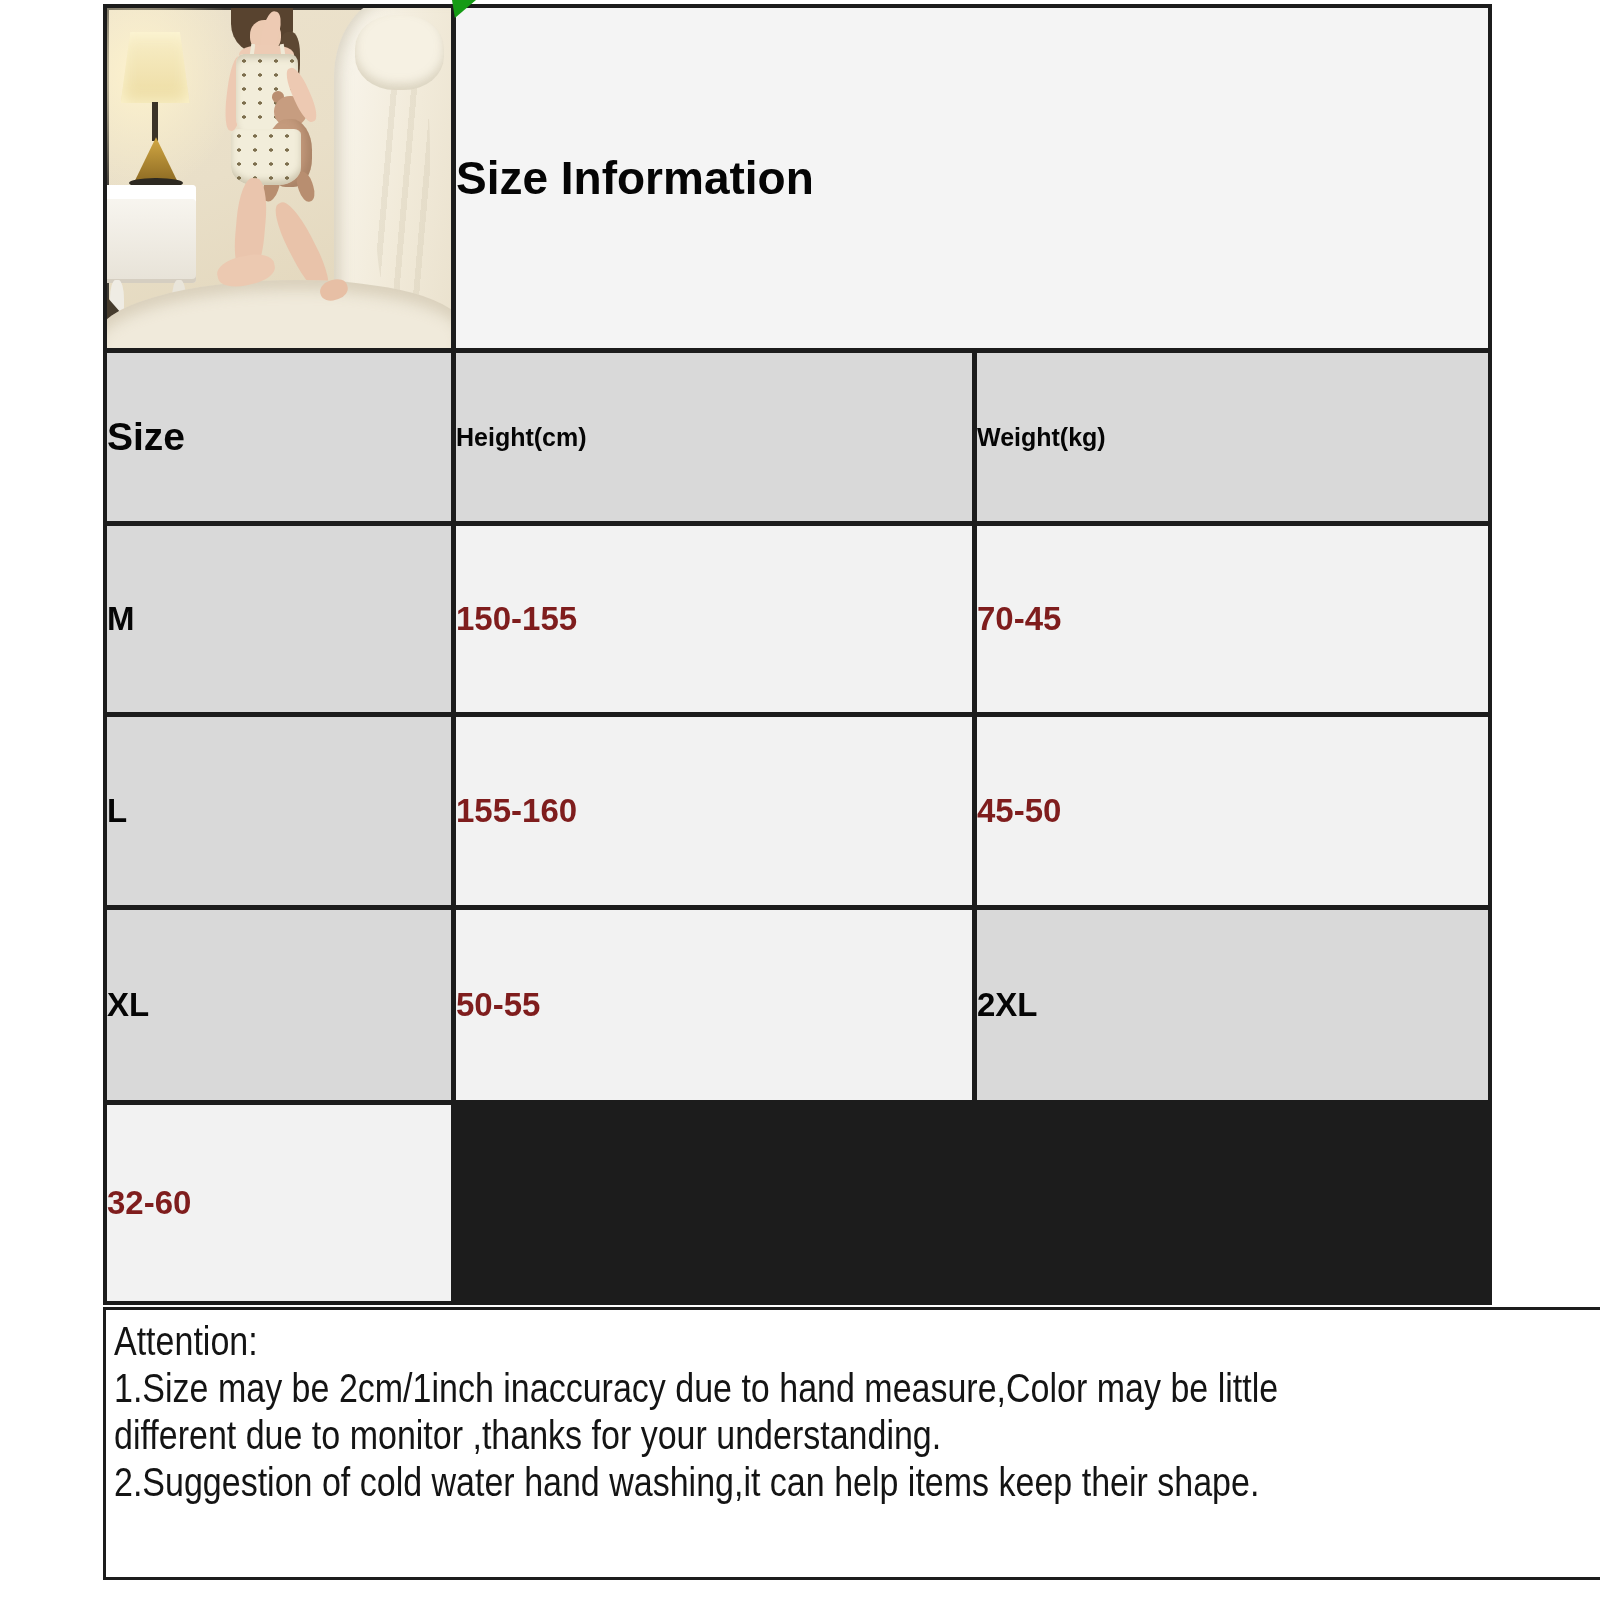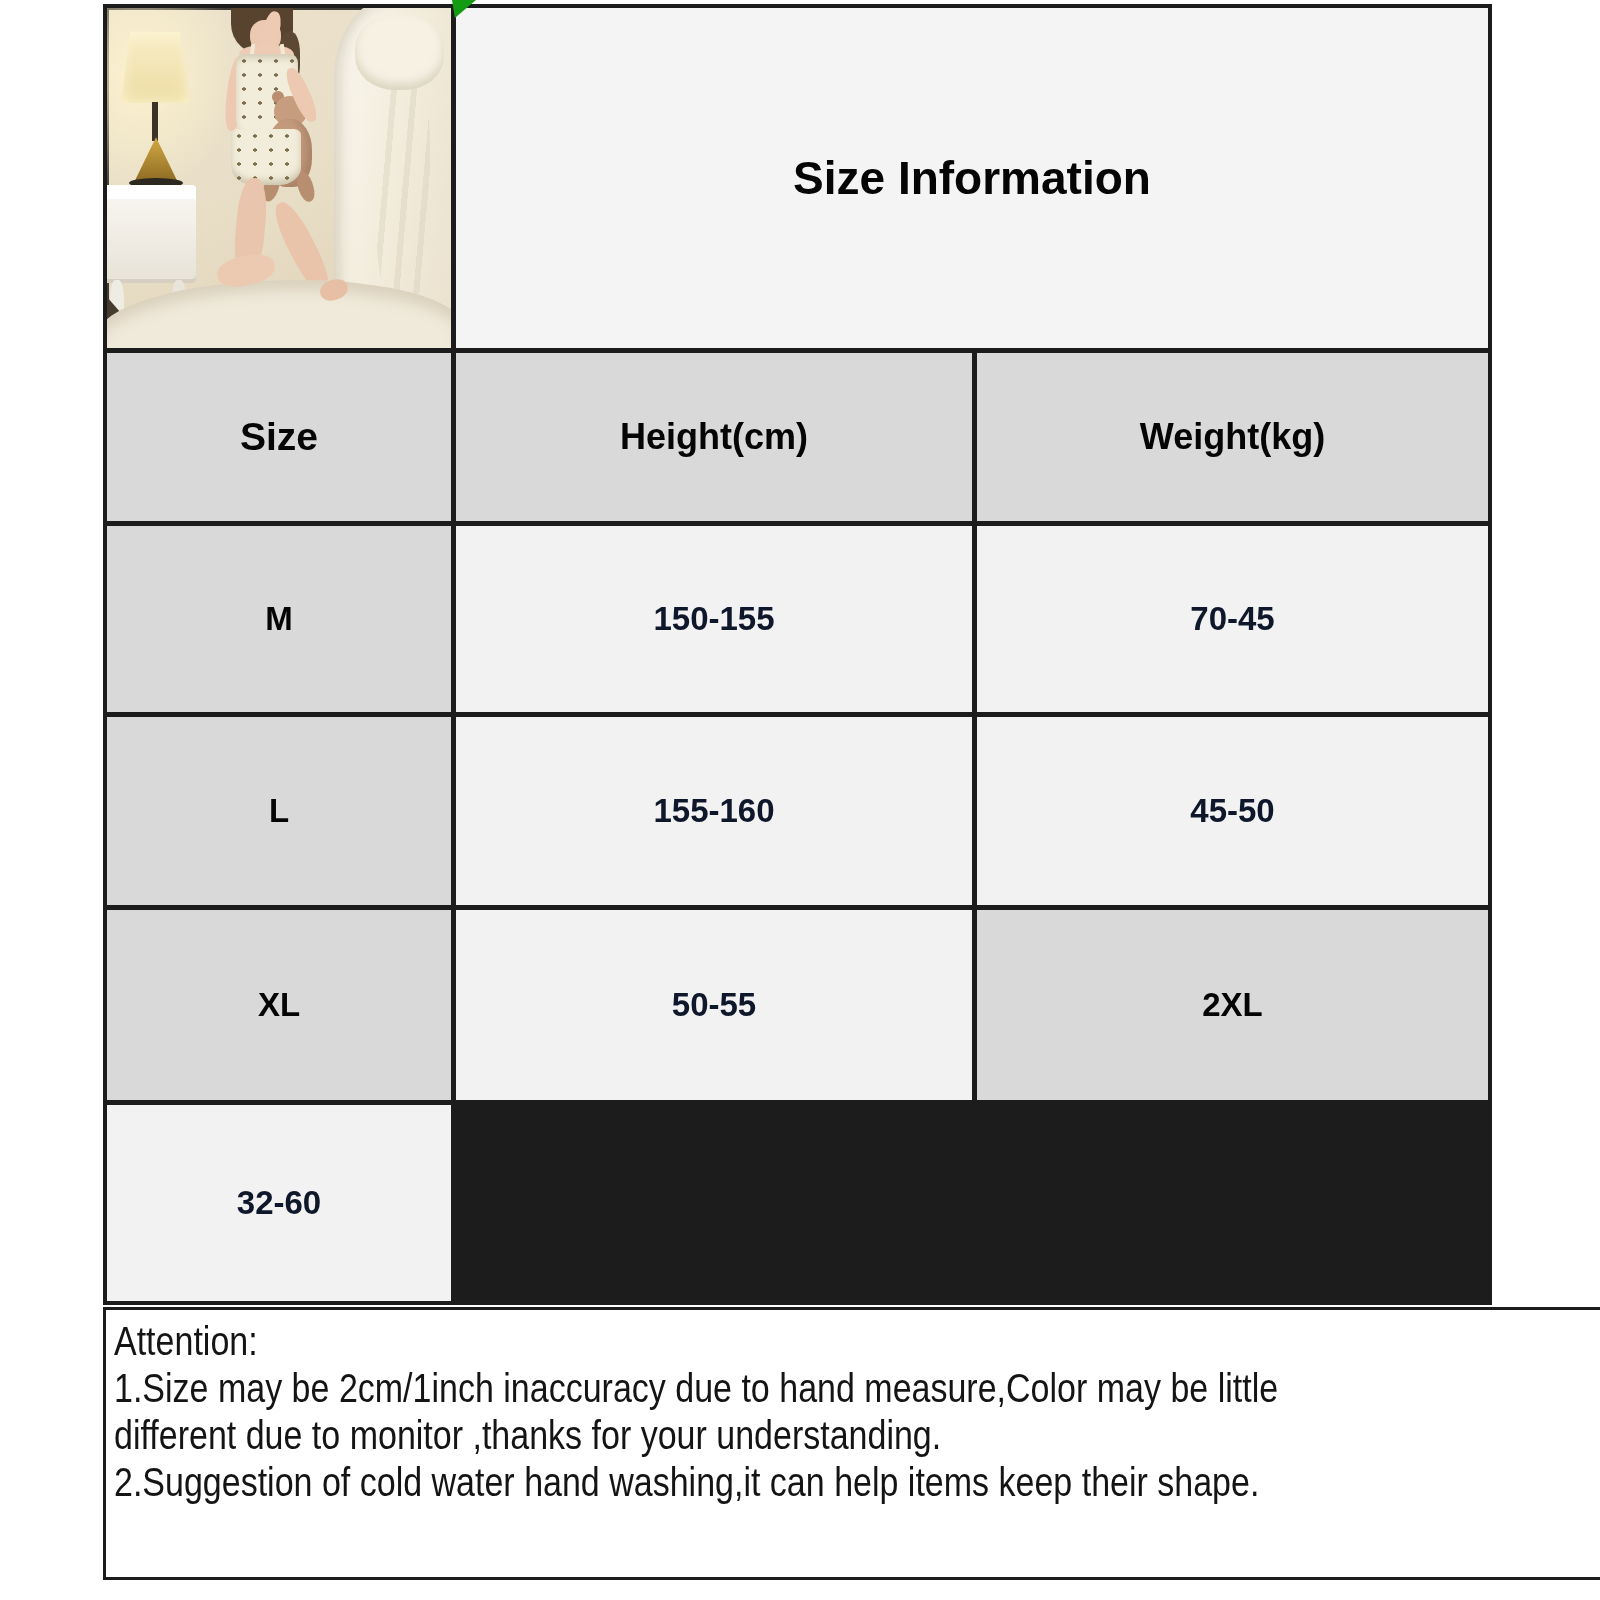--- a/index.html
+++ b/index.html
@@ -9,27 +9,27 @@
   
   .size-table{
     position:absolute;left:103px;top:4px;
     display:grid;
     grid-template-columns:344px 516px 511px;
     grid-template-rows:340px 168px 186px 188px 190px 196px;
     gap:5px;
     background:#1c1c1c;
     border:4px solid #1c1c1c;
   }
-  .cell{display:flex;align-items:center;justify-content:center;}
+  .cell{display:flex;align-items:center;}
   .c-title{grid-column:2 / 4;background:#f4f4f4;}
   .c-title span{font-size:46px;font-weight:700;letter-spacing:0px;color:#050505;}
-  .c-head{background:#d9d9d9;font-weight:700;font-size:36px;color:#050505;}
+  .c-head{background:#d9d9d9;font-weight:700;font-size:25px;color:#050505;}
   .c-size-head{background:#d9d9d9;font-weight:700;font-size:39px;color:#050505;}
   .c-sizecol{background:#d9d9d9;font-weight:700;font-size:33px;color:#050505;}
-  .c-val{background:#f2f2f2;font-weight:700;font-size:33px;color:#0f172a;}
+  .c-val{background:#f2f2f2;font-weight:700;font-size:33px;color:#7f1d1d;}
 
   
   .green-flag{position:absolute;left:452px;top:0px;width:24px;height:18px;
     background:#149b14;clip-path:polygon(0% 0%,100% 0%,12% 100%);z-index:5;}
 
   
   .attention{position:absolute;left:103px;top:1307px;width:1571px;height:273px;
     box-sizing:border-box;border:3px solid #1c1c1c;background:#ffffff;
     padding:8px 8px 0 8px;overflow:hidden;}
   .att-line{white-space:nowrap;font-size:40px;line-height:47px;color:#141414;

